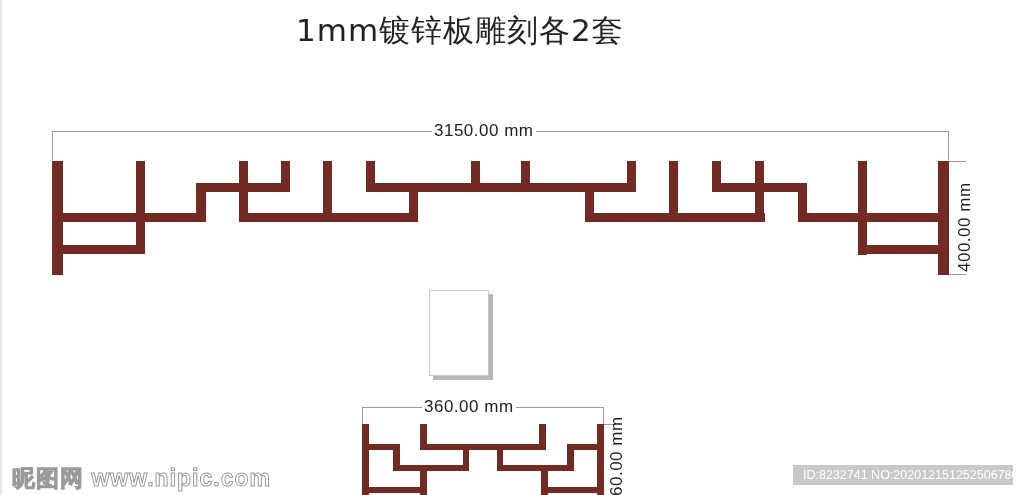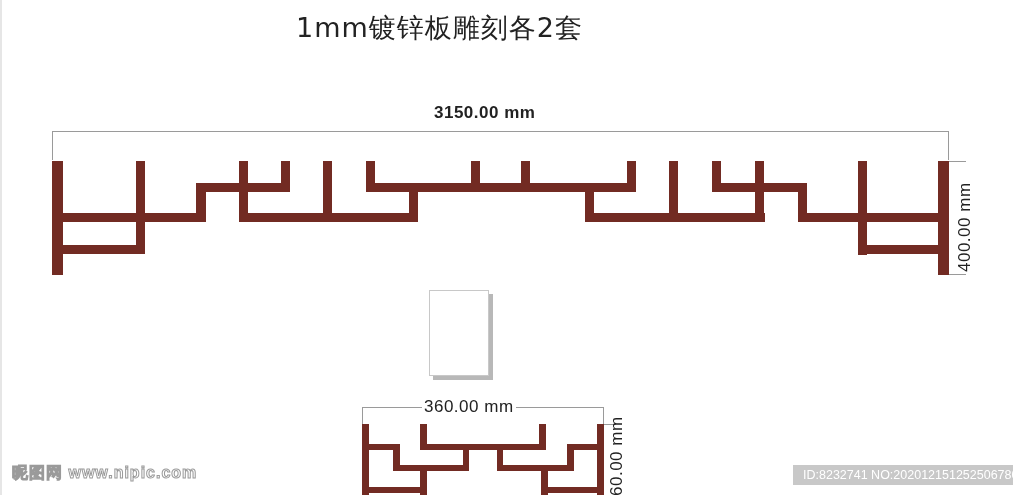--- a/index.html
+++ b/index.html
@@ -3,38 +3,38 @@
   <meta charset="utf-8">
   <style>
     html, body { margin: 0; padding: 0; }
     body {
       width: 1024px; height: 495px; overflow: hidden; position: relative;
       background: #ffffff;
       font-family: "Liberation Sans", "DejaVu Sans", sans-serif;
     }
     .left-edge { position: absolute; left: 0; top: 0; width: 2px; height: 495px; background: #e6e6e6; }
     .title {
-      position: absolute; left: 296px; top: 10px; font-size: 27px; color: #222;
+      position: absolute; left: 296px; top: 10px; font-size: 31px; color: #222;
       letter-spacing: 1px; font-family: "DejaVu Sans", sans-serif; white-space: nowrap;
     }
     svg.drawing { position: absolute; left: 0; top: 0; }
     .dim-h {
       position: absolute; font-size: 17px; color: #222; background: #fff; padding: 0 2px;
       letter-spacing: 0.5px; white-space: nowrap; line-height: 18px;
     }
     .dim-v {
       position: absolute; font-size: 17px; color: #222; white-space: nowrap; line-height: 18px;
       transform-origin: left top; transform: rotate(-90deg); letter-spacing: 0.5px;
     }
     .paper {
       position: absolute; left: 429px; top: 290px; width: 58px; height: 84px;
       background: #fff; border: 1px solid #c8c8c8; box-shadow: 4px 4px 0 #b8b8b8;
     }
     .watermark-left {
-      position: absolute; left: 12px; top: 463px; font-size: 16px; color: #fff;
+      position: absolute; left: 12px; top: 463px; font-size: 23px; color: #fff;
       -webkit-text-stroke: 1px #9a9a9a; font-weight: bold; white-space: nowrap; letter-spacing: 1px;
     }
     .watermark-right {
       position: absolute; left: 793px; top: 465px; width: 220px; height: 20px;
       background: #c8c8c8; color: #fff; font-size: 12.5px; line-height: 20px; padding-left: 10px;
       box-sizing: border-box; white-space: nowrap; overflow: hidden;
     }
   </style>
 </head>
 <body>
@@ -111,21 +111,21 @@
     <rect x="497" y="444" width="6" height="27"></rect>
     <rect x="497" y="465" width="77" height="6"></rect>
     <rect x="541" y="465" width="7" height="30"></rect>
     <rect x="567" y="444" width="7" height="27"></rect>
     <rect x="567" y="444" width="37" height="6"></rect>
     <rect x="541" y="487" width="63" height="6"></rect>
     <rect x="597" y="424" width="7" height="71"></rect>
   </g>
 </svg>
 
-<div class="dim-h" style="left:432px; top:104px;font-weight:bold;">3150.00 mm</div>
+<div class="dim-h" style="left:432px; top:122px;">3150.00 mm</div>
 <div class="dim-v" style="left:956px; top:272px;">400.00 mm</div>
 
 <div class="paper"></div>
 
 <div class="dim-h" style="left:422px; top:398px;">360.00 mm</div>
 <div class="dim-v" style="left:608px; top:496px;">60.00 mm</div>
 
 <div class="watermark-left">昵图网 www.nipic.com</div>
 <div class="watermark-right">ID:8232741 NO:20201215125250678085</div>
 

